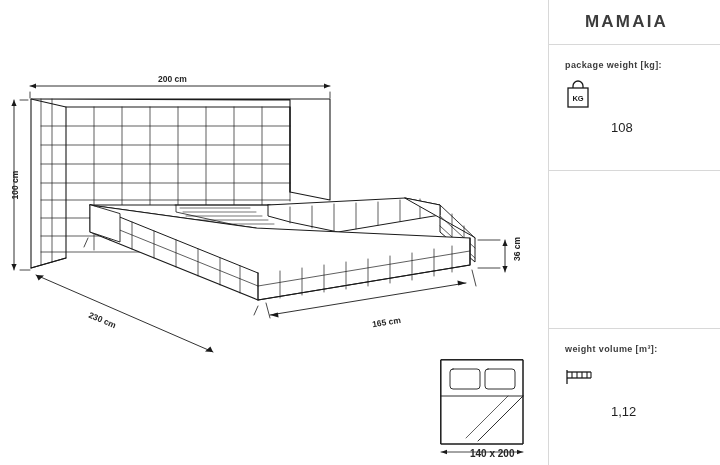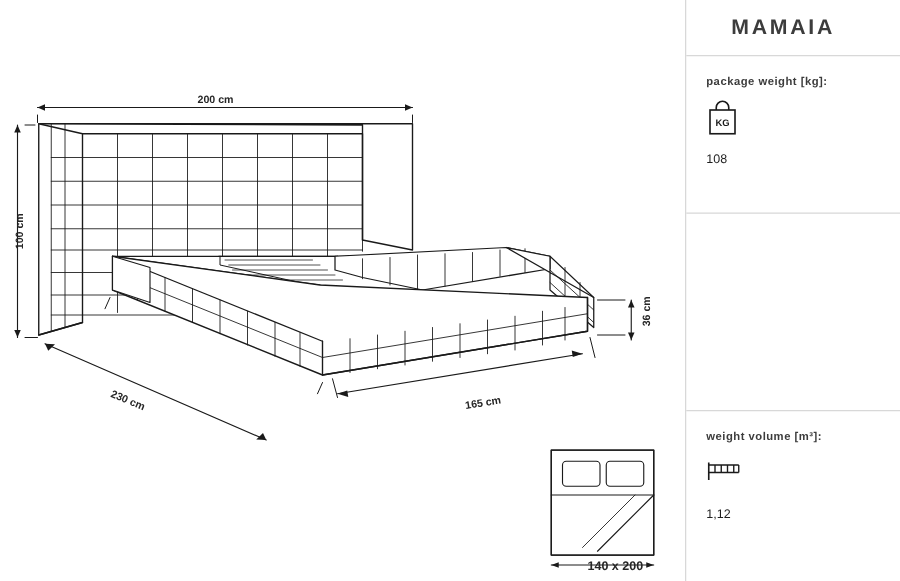--- a/index.html
+++ b/index.html
@@ -60,24 +60,25 @@
     flex-direction: column;
   }
   .spec-icon {
     width: 34px;
     flex: 0 0 34px;
     display: flex;
     align-items: flex-start;
     justify-content: flex-start;
   }
   .spec-val {
-    font-size: 10px;
+    font-size: 13px;
     line-height: 13px;
     color: #1f1f1f;
     padding-top: 7px;
+    margin-left: 46px;
   }
   .hdivider {
     position: absolute;
     left: 549px;
     width: 171px;
     height: 1px;
     background: #d8d8d8;
   }
   
   #blk-weight { top: 60px; }

